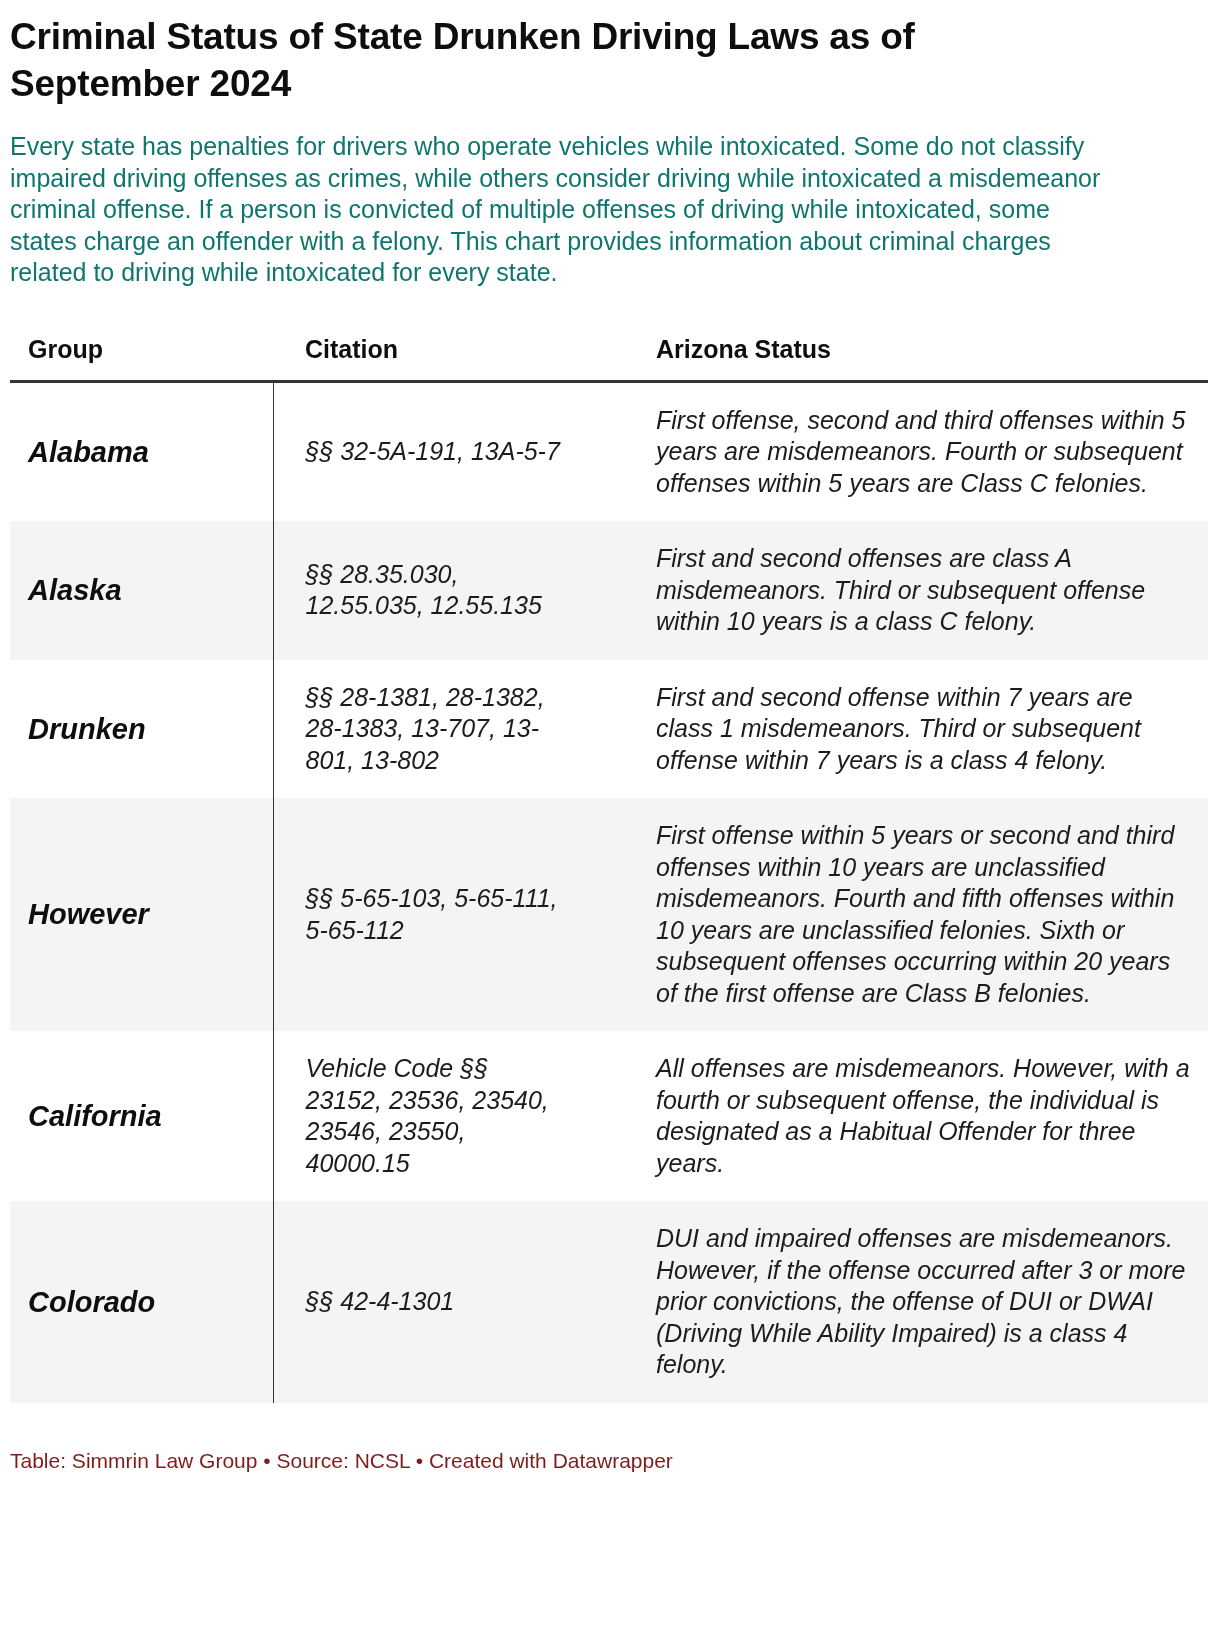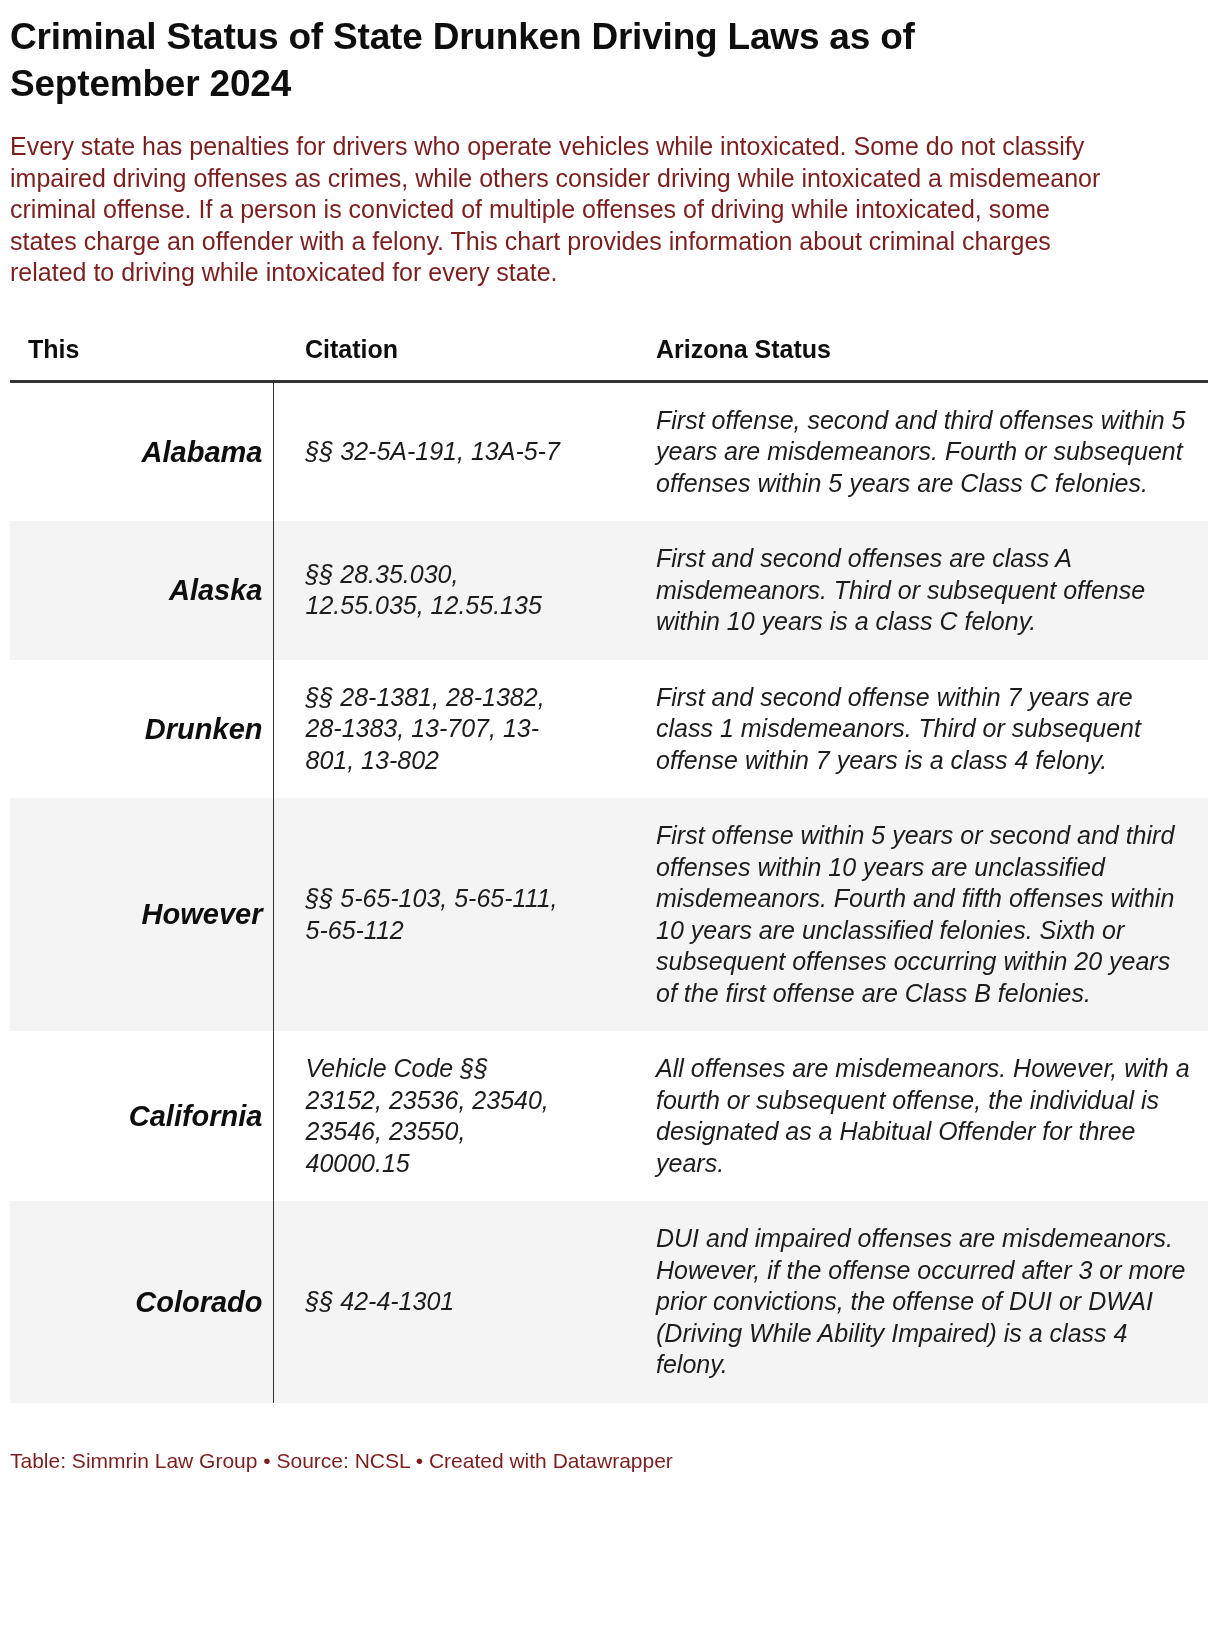--- a/index.html
+++ b/index.html
@@ -19,21 +19,21 @@
     line-height: 1.26;
     font-weight: 700;
     color: #0e0e0e;
     margin: 0 0 24px 0;
     max-width: 1010px;
     letter-spacing: -0.2px;
   }
   p.description {
     font-size: 25px;
     line-height: 1.26;
-    color: #7f1d1d;
+    color: #0f766e;
     margin: 0 0 46px 0;
     max-width: 1105px;
   }
   table.data-table {
     border-collapse: collapse;
     table-layout: fixed;
     width: 1198px;
   }
   col.c-state  { width: 263px; }
   col.c-cite   { width: 367px; }
@@ -55,21 +55,20 @@
     font-size: 25px;
     line-height: 1.26;
     color: #1c1c1c;
     font-style: italic;
   }
   td.state {
     font-size: 29px;
     font-weight: 700;
     color: #0e0e0e;
     padding: 22px 10px 22px 18px;
-    text-align: right;
   }
   td.cite {
     border-left: 1px solid #333333;
     padding: 22px 72px 22px 32px;
   }
   td.status {
     padding: 22px 18px 22px 16px;
   }
   tbody tr:nth-child(even) {
     background: #f4f4f4;
@@ -97,21 +96,21 @@
   <p class="description">Every state has penalties for drivers who operate vehicles while intoxicated. Some do not classify impaired driving offenses as crimes, while others consider driving while intoxicated a misdemeanor criminal offense. If a person is convicted of multiple offenses of driving while intoxicated, some states charge an offender with a felony. This chart provides information about criminal charges related to driving while intoxicated for every state.</p>
 
   <table class="data-table">
     <colgroup>
       <col class="c-state">
       <col class="c-cite">
       <col class="c-status">
     </colgroup>
     <thead>
       <tr>
-        <th class="h-state">This</th>
+        <th class="h-state">Group</th>
         <th class="h-cite">Citation</th>
         <th class="h-status">Arizona Status</th>
       </tr>
     </thead>
     <tbody>
       <tr>
         <td class="state">Alabama</td>
         <td class="cite">§§ 32-5A-191, 13A-5-7</td>
         <td class="status">First offense, second and third offenses within 5 years are misdemeanors. Fourth or subsequent offenses within 5 years are Class C felonies.</td>
       </tr>

